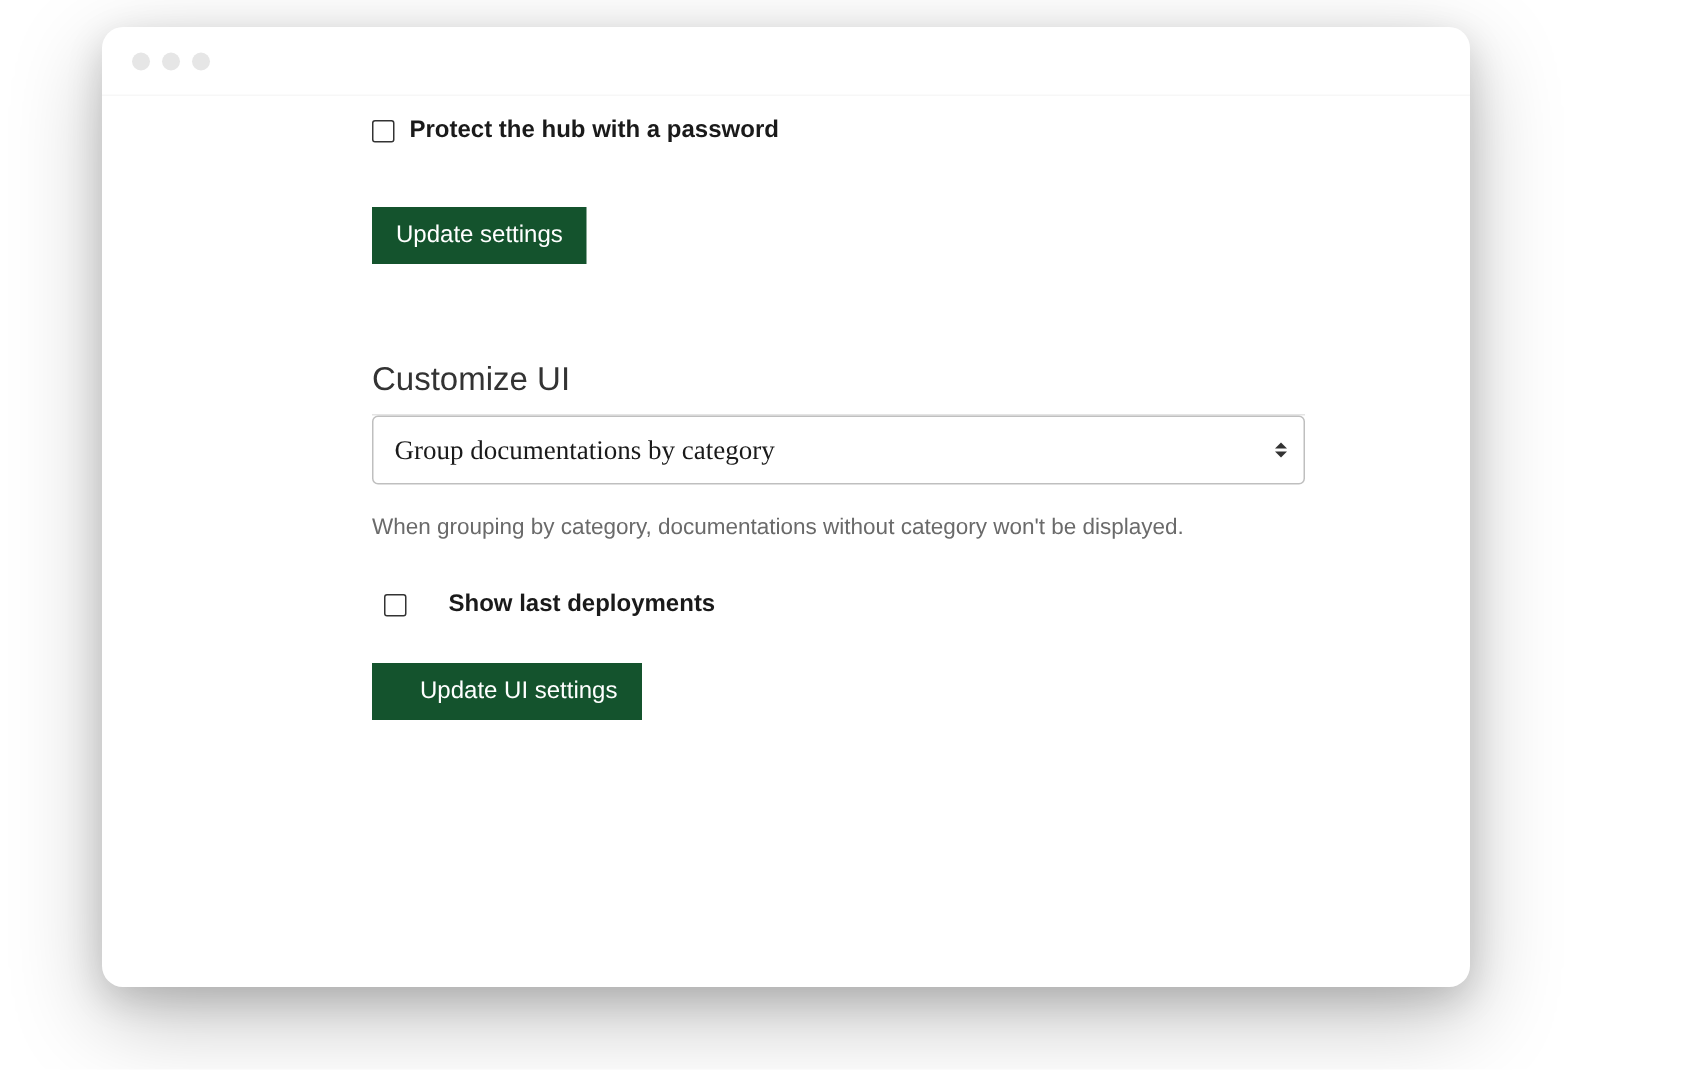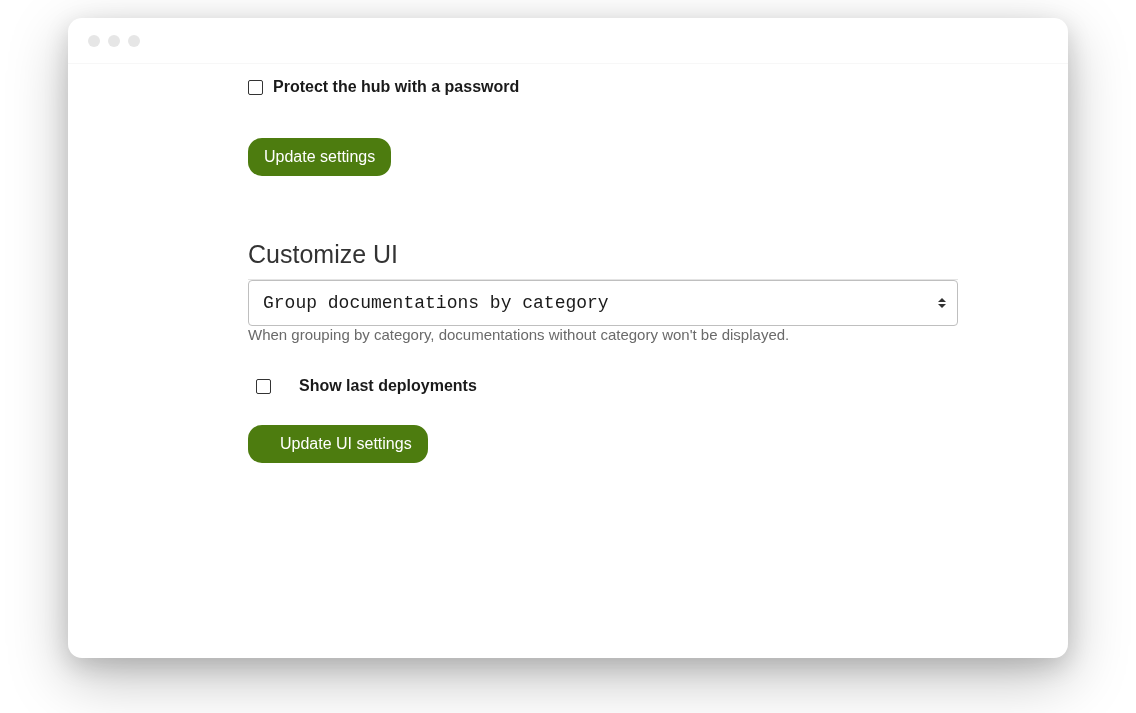--- a/index.html
+++ b/index.html
@@ -12,21 +12,21 @@
       background: #ffffff;
       width: 1136px;
       height: 713px;
       overflow: hidden;
       position: relative;
     }
     .window-frame {
       position: absolute;
       top: 18px;
       left: 68px;
-      width: 1000px;
+      width: 912px;
       height: 640px;
       background: #ffffff;
       border-radius: 14px;
       box-shadow: 0 20px 60px rgba(0,0,0,0.25), 0 8px 24px rgba(0,0,0,0.15);
       overflow: hidden;
     }
     .window-titlebar {
       height: 46px;
       display: flex;
       align-items: center;
@@ -65,32 +65,32 @@
       cursor: pointer;
       flex-shrink: 0;
     }
     .checkbox-label {
       font-size: 16px;
       font-weight: 600;
       color: #1a1a1a;
     }
     .btn-primary {
       display: inline-block;
-      background: #4d7c0f;
+      background: #14532d;
       color: #ffffff;
       border: none;
-      border-radius: 14px;
+      border-radius: 0;
       padding: 10px 16px;
       font-size: 16px;
       font-weight: 400;
       cursor: pointer;
       margin-top: 40px;
     }
     .section-heading {
-      font-size: 25px;
+      font-size: 22px;
       font-weight: 400;
       color: #333;
       margin-top: 64px;
       padding-bottom: 10px;
       border-bottom: 1px solid #e4e4e4;
     }
     .field-label {
       display: block;
       font-size: 16px;
       font-weight: 600;
@@ -107,21 +107,21 @@
       height: 46px;
       border: 1px solid #bfbfbf;
       border-radius: 4px;
       background: #ffffff;
       font-size: 18px;
       color: #1a1a1a;
       padding: 0 40px 0 14px;
       appearance: none;
       -webkit-appearance: none;
       cursor: pointer;
-      font-family: Liberation Mono, monospace;
+      font-family: Liberation Serif, serif;
     }
     .select-arrows {
       position: absolute;
       right: 12px;
       top: 50%;
       transform: translateY(-50%);
       pointer-events: none;
       display: flex;
       flex-direction: column;
       gap: 2px;
@@ -134,20 +134,21 @@
     }
     .arrow-up {
       border-bottom: 4px solid #333;
     }
     .arrow-down {
       border-top: 4px solid #333;
     }
     .help-text {
       font-size: 15px;
       color: #6a6a6a;
+      margin-top: 20px;
       margin-bottom: 34px;
     }
     .checkbox-row-second {
       display: flex;
       align-items: center;
       gap: 28px;
       margin-left: 8px;
     }
   </style>
 </head>

